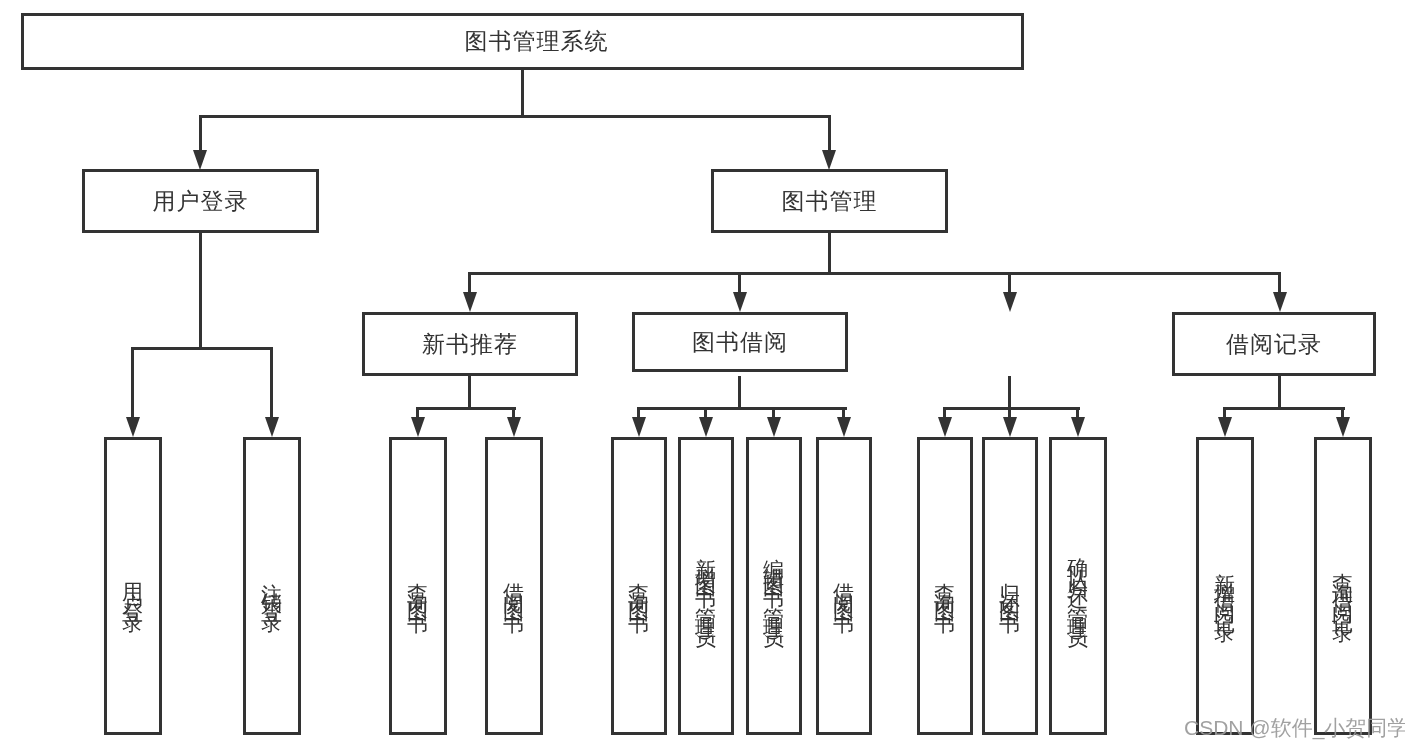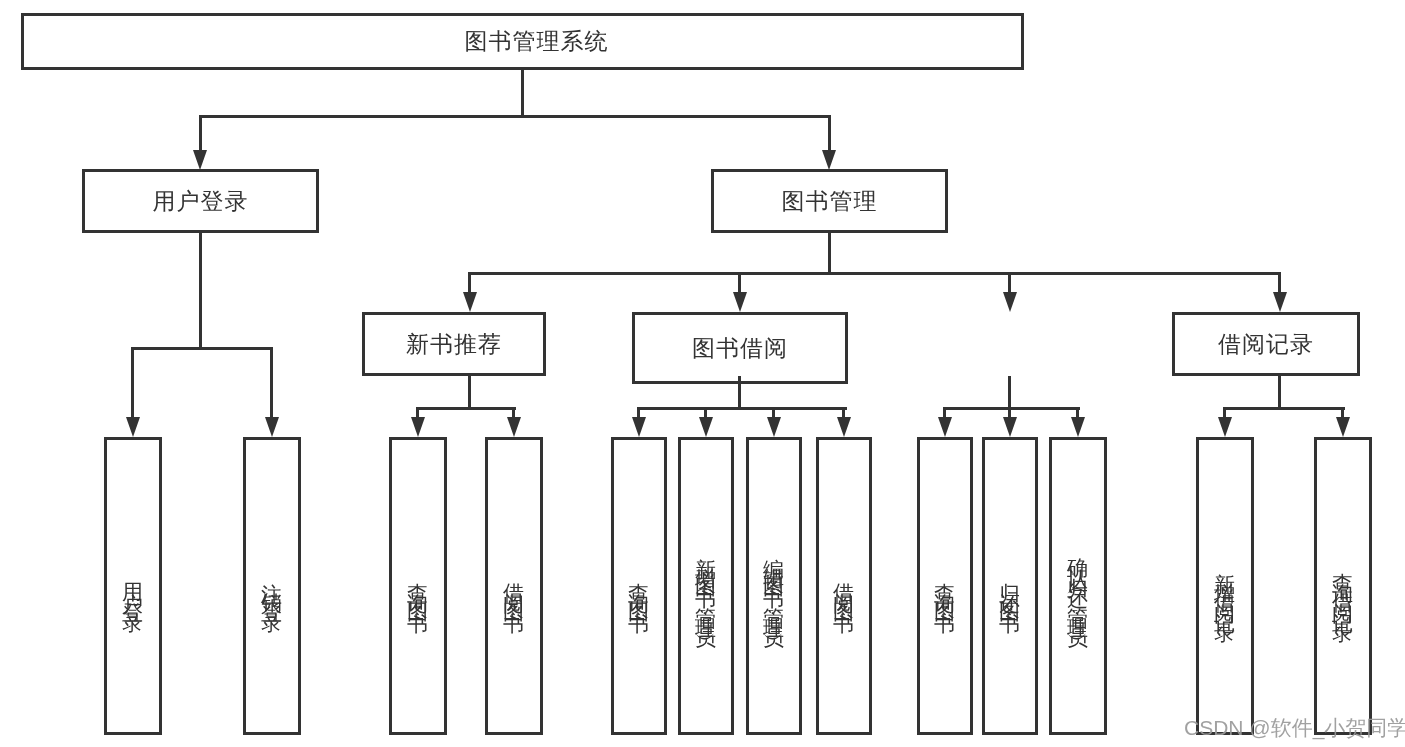--- a/index.html
+++ b/index.html
@@ -59,23 +59,23 @@
   <div class="hline" style="left:468px;  top:272px; width:813px;"></div>
   <div class="vline" style="left:468px;  top:272px; height:24px;"></div>
   <div class="arr" style="left:463px;  top:292px;"></div>
   <div class="vline" style="left:738px;  top:272px; height:24px;"></div>
   <div class="arr" style="left:733px;  top:292px;"></div>
   <div class="vline" style="left:1008px; top:272px; height:24px;"></div>
   <div class="arr" style="left:1003px; top:292px;"></div>
   <div class="vline" style="left:1278px; top:272px; height:24px;"></div>
   <div class="arr" style="left:1273px; top:292px;"></div>
 
-  <div class="box hbox" style="left:362px;  top:312px; width:184px; height:64px;">新书推荐</div>
-  <div class="box hbox" style="left:632px;  top:312px; width:216px; height:72px;">图书借阅</div>
-  <div class="box hbox" style="left:1172px; top:312px; width:188px; height:64px;">借阅记录</div>
+  <div class="box hbox" style="left:362px;  top:312px; width:216px; height:64px;">新书推荐</div>
+  <div class="box hbox" style="left:632px;  top:312px; width:216px; height:60px;">图书借阅</div>
+  <div class="box hbox" style="left:1172px; top:312px; width:204px; height:64px;">借阅记录</div>
 
   <div class="vline" style="left:468px; top:376px; height:33px;"></div>
   <div class="hline" style="left:416px; top:407px; width:100px;"></div>
   <div class="vline" style="left:416px; top:407px; height:13px;"></div>
   <div class="arr" style="left:411px; top:417px;"></div>
   <div class="vline" style="left:512px; top:407px; height:13px;"></div>
   <div class="arr" style="left:507px; top:417px;"></div>
 
   <div class="vline" style="left:738px; top:376px; height:33px;"></div>
   <div class="hline" style="left:637px; top:407px; width:210px;"></div>

